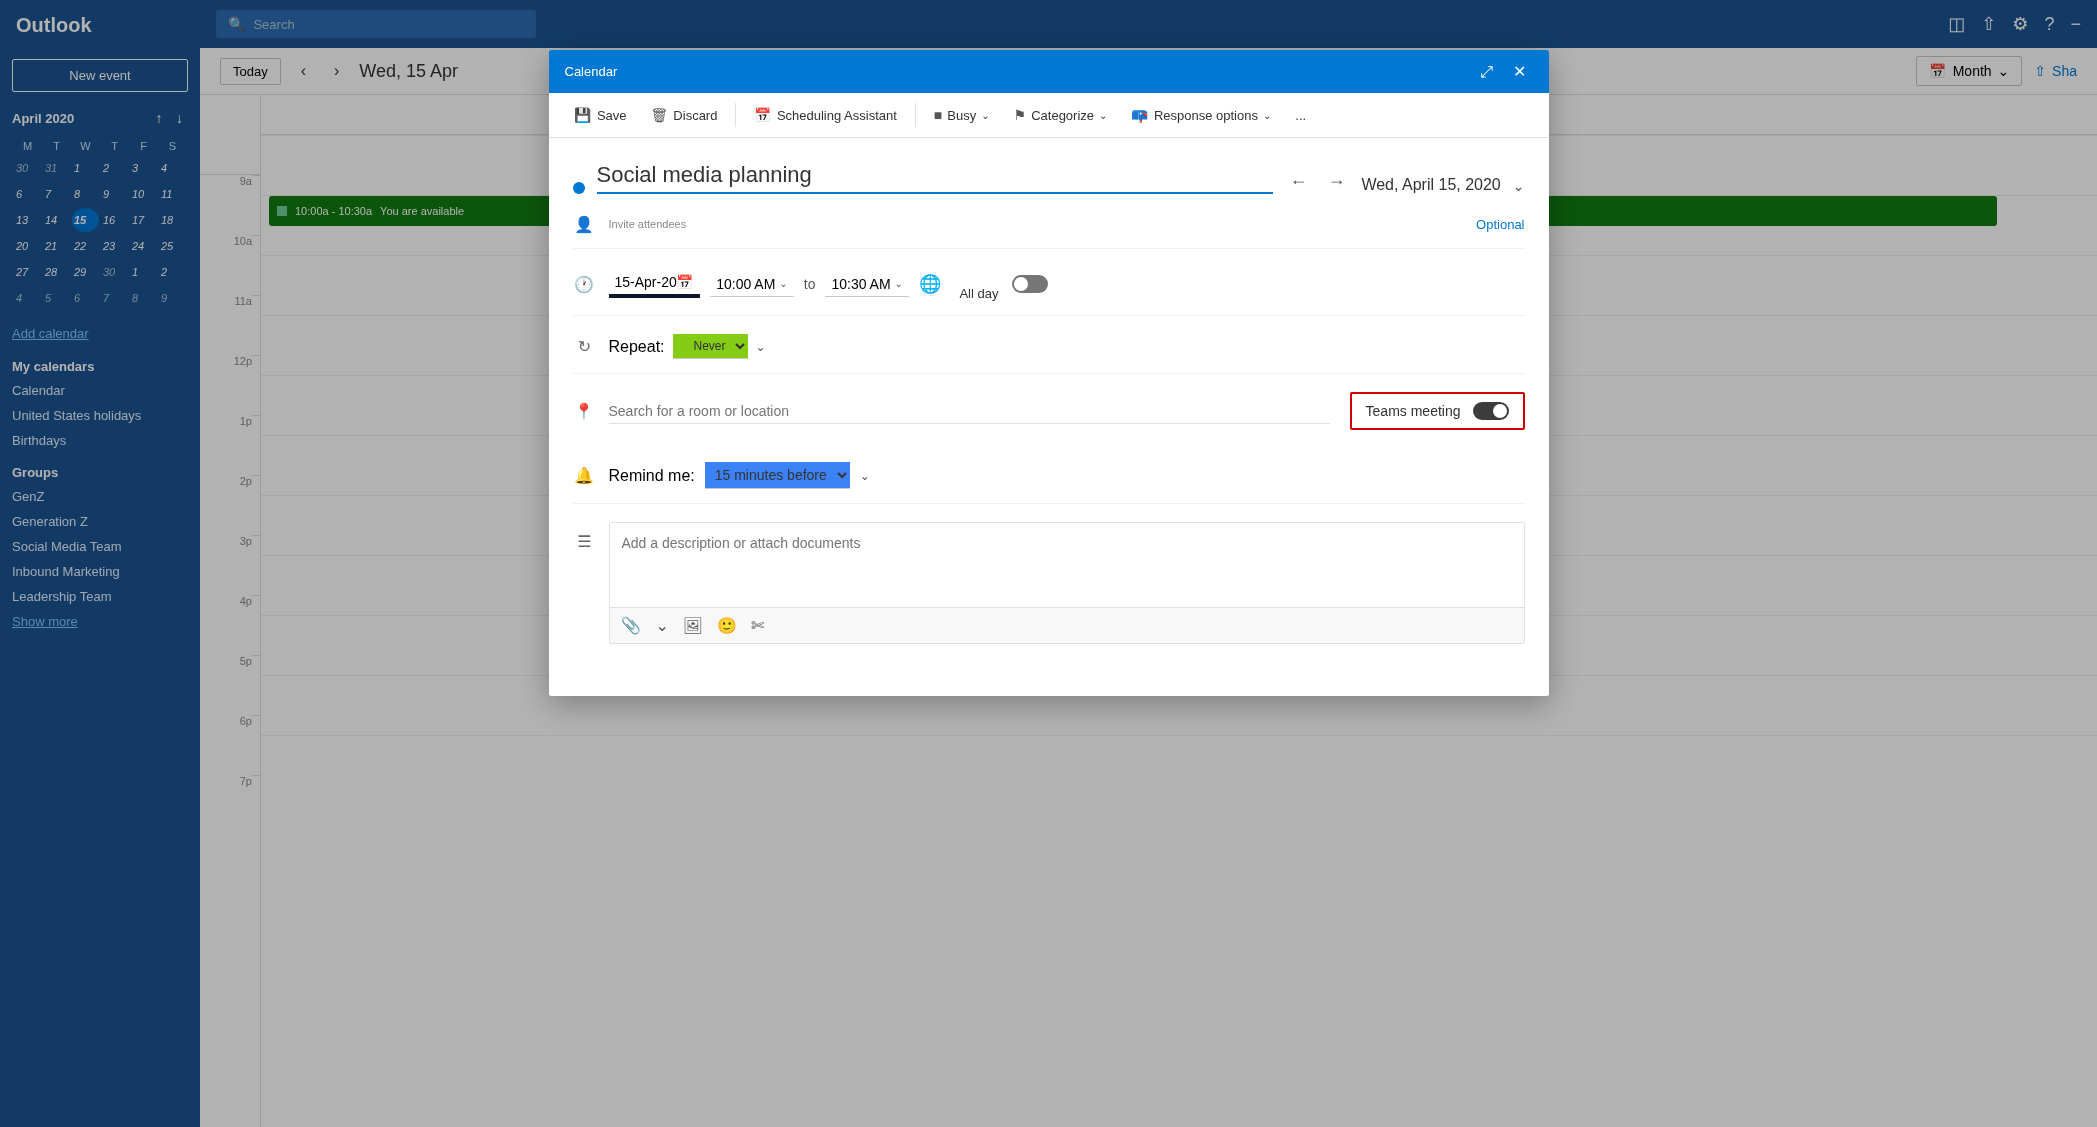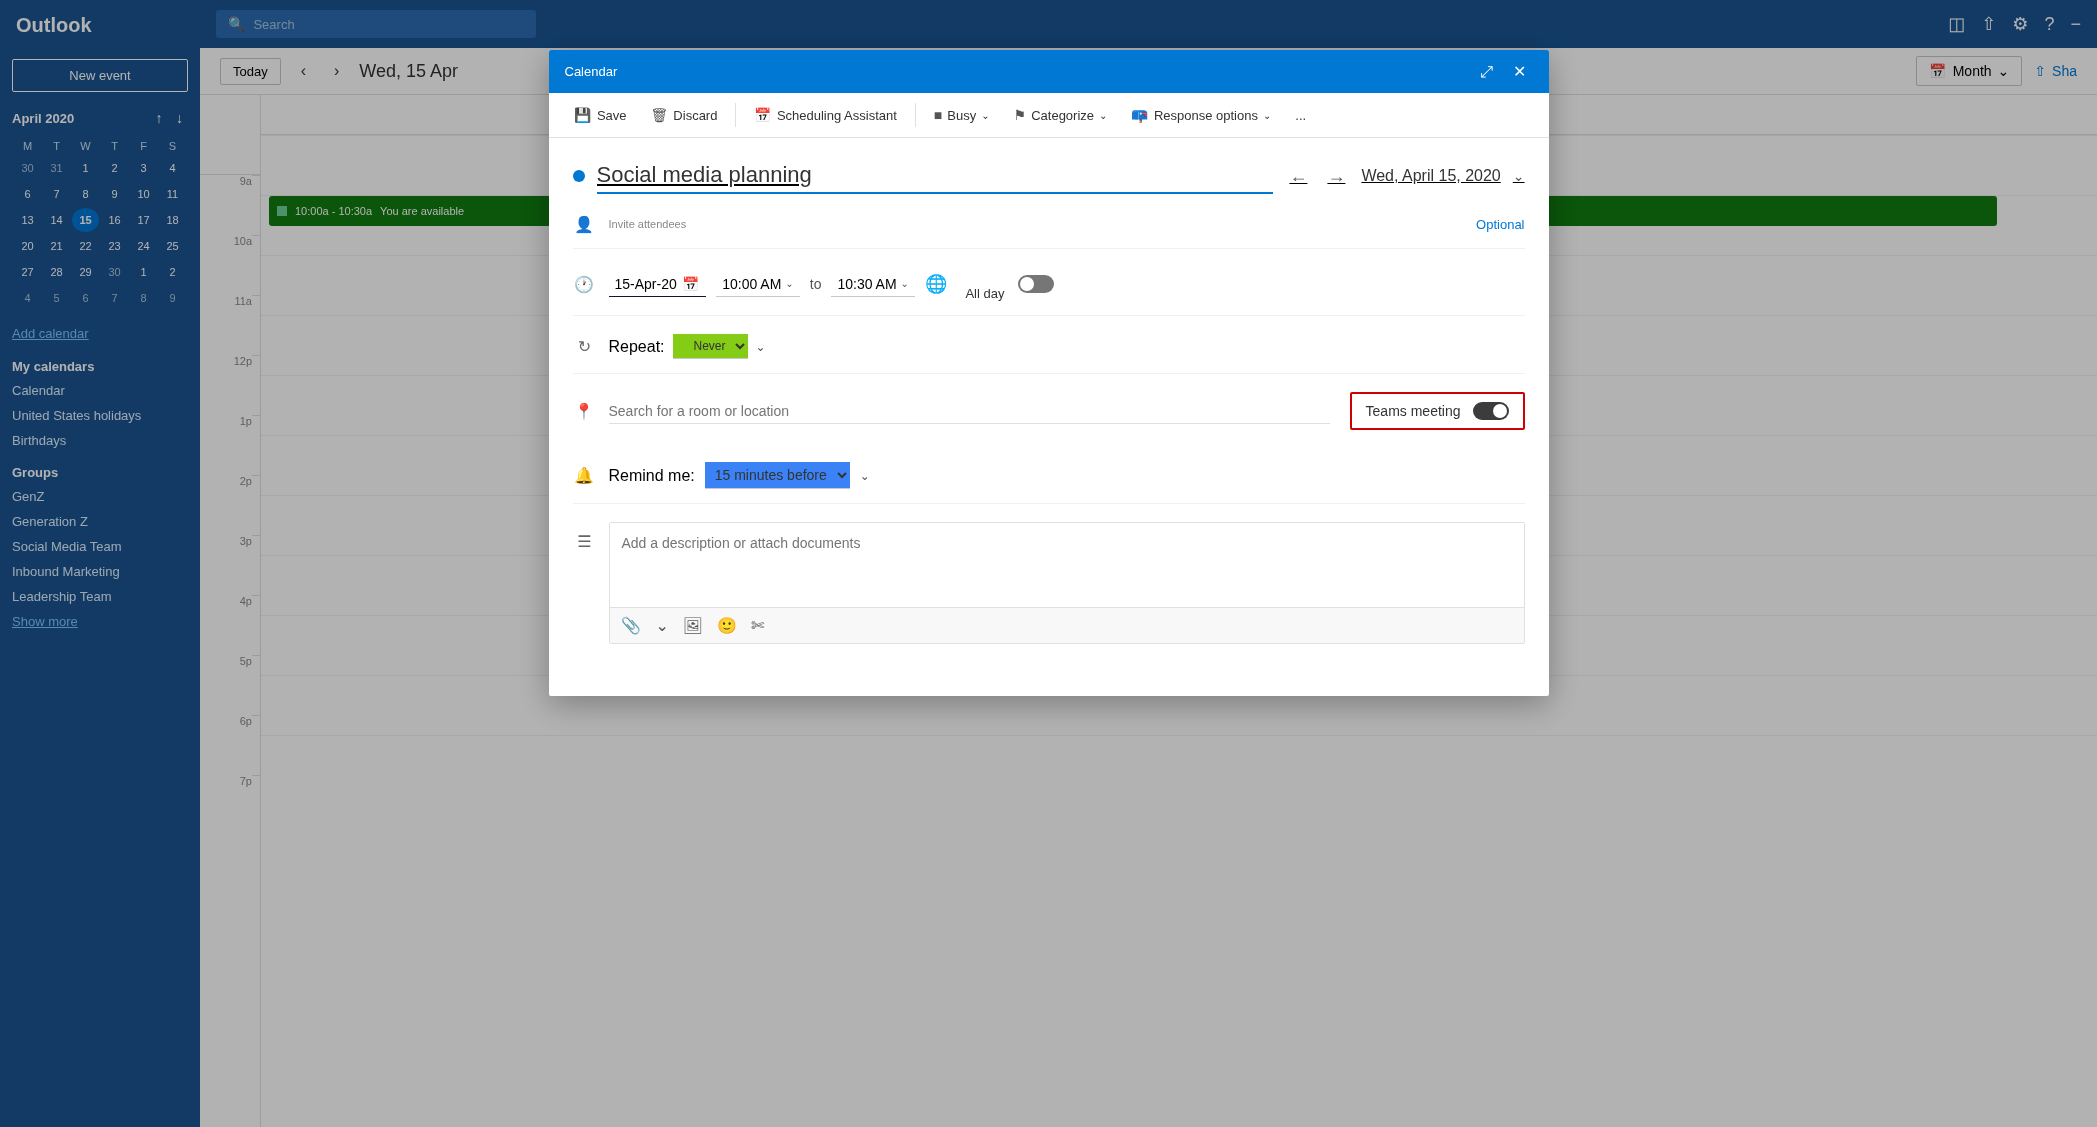--- a/index.html
+++ b/index.html
@@ -10,21 +10,21 @@
 
     
     .sidebar { width: 200px; background: #1a5491; display: flex; flex-direction: column; color: white; flex-shrink: 0; }
     .sidebar-header { padding: 14px 16px; font-size: 20px; font-weight: 600; color: white; }
     .new-event-btn { margin: 8px 12px; background: #1a5491; border: 1px solid white; color: white; padding: 8px 14px; font-size: 13px; cursor: pointer; border-radius: 2px; text-align: center; }
     .mini-calendar { padding: 8px 12px; }
     .mini-calendar-header { display: flex; justify-content: space-between; align-items: center; margin-bottom: 8px; font-size: 13px; font-weight: 600; }
     .mini-cal-nav { background: none; border: none; color: white; cursor: pointer; font-size: 14px; padding: 2px 5px; }
     .mini-cal-grid { width: 100%; }
     .mini-cal-grid th { font-size: 11px; text-align: center; padding: 2px; font-weight: 400; color: #cce0f5; }
-    .mini-cal-grid td { font-size: 11px; text-align: center; padding: 3px 2px; cursor: pointer; border-radius: 50%; width: 24px; height: 24px; }
+    .mini-cal-grid td { font-size: 11px; padding: 3px 2px; cursor: pointer; border-radius: 50%; width: 24px; height: 24px; font-style: italic; }
     .mini-cal-grid td.today { background: #0078d4; border-radius: 50%; font-weight: 600; }
     .mini-cal-grid td.other-month { color: #aac4d9; }
     .sidebar-link { padding: 6px 12px; font-size: 13px; color: #80c4f8; cursor: pointer; text-decoration: underline; }
     .sidebar-section-title { padding: 12px 12px 4px; font-size: 13px; font-weight: 600; color: white; }
     .sidebar-item { padding: 5px 12px; font-size: 13px; color: #e0f0ff; cursor: pointer; }
     .show-more { padding: 5px 12px; font-size: 13px; color: #80c4f8; cursor: pointer; text-decoration: underline; }
 
     
     .main-content { flex: 1; display: flex; flex-direction: column; overflow: hidden; }
 
@@ -70,38 +70,38 @@
     
     .modal-toolbar { display: flex; align-items: center; padding: 8px 16px; gap: 4px; border-bottom: 1px solid #e0e0e0; background: white; }
     .toolbar-btn { display: flex; align-items: center; gap: 5px; background: none; border: none; cursor: pointer; padding: 6px 10px; font-size: 13px; color: #333; border-radius: 2px; }
     .toolbar-btn .tb-icon { font-size: 14px; color: #555; }
     .toolbar-divider { width: 1px; height: 24px; background: #e0e0e0; margin: 0 4px; }
 
     
     .modal-body { padding: 20px 24px; }
 
     
-    .event-title-row { display: flex; align-items: center; gap: 12px; margin-bottom: 20px; text-decoration: underline; }
+    .event-title-row { display: flex; align-items: flex-end; gap: 12px; margin-bottom: 20px; }
     .title-dot { width: 12px; height: 12px; background: #0078d4; border-radius: 50%; flex-shrink: 0; }
     .event-title-input { flex: 1; font-size: 22px; font-weight: 400; border: none; border-bottom: 2px solid #0078d4; outline: none; padding: 4px 0; color: #333; }
     .date-nav-arrow { background: none; border: none; cursor: pointer; font-size: 18px; color: #555; padding: 4px; }
     .date-display { font-size: 16px; color: #333; }
     .date-dropdown-arrow { font-size: 14px; color: #555; cursor: pointer; }
 
     
     .form-row { display: flex; align-items: center; gap: 12px; margin-bottom: 18px; padding-bottom: 14px; border-bottom: 1px solid #f0f0f0; }
     .form-row-icon { width: 24px; text-align: center; color: #666; font-size: 16px; flex-shrink: 0; }
     .form-row-content { flex: 1; display: flex; align-items: center; gap: 10px; }
     .attendees-input { flex: 1; border: none; outline: none; font-size: 11px; color: #333; padding: 4px 0; }
     .attendees-input::placeholder { color: #888; }
     .optional-btn { color: #0078d4; font-size: 13px; cursor: pointer; background: none; border: none; }
 
     
     .datetime-row { display: flex; align-items: center; gap: 10px; }
-    .date-field { display: flex; align-items: flex-end; gap: 6px; border: none; border-bottom: 1px solid #0f172a; padding: 4px 6px; cursor: pointer; font-size: 14px; }
+    .date-field { display: flex; align-items: flex-end; border: none; border-bottom: 4px solid #0f172a; padding: 4px 6px; cursor: pointer; font-size: 14px; }
     .time-field { display: flex; align-items: center; gap: 4px; border: none; border-bottom: 1px solid #c8c8c8; padding: 4px 6px; cursor: pointer; font-size: 14px; }
     .field-chevron { font-size: 10px; color: #555; }
     .to-text { font-size: 14px; color: #555; }
     .timezone-btn { background: none; border: none; cursor: pointer; font-size: 18px; color: #0078d4; }
     .allday-label { font-size: 13px; color: #333; margin-left: 8px; margin-top: 19px; }
     .toggle { display: inline-flex; align-items: center; cursor: pointer; margin-left: 4px; }
     .toggle-track { width: 36px; height: 18px; background: #767676; border-radius: 9px; position: relative; }
     .toggle-track.off { background: #767676; }
     .toggle-thumb { width: 14px; height: 14px; background: white; border-radius: 50%; position: absolute; top: 2px; left: 2px; transition: left 0.2s; }
 

